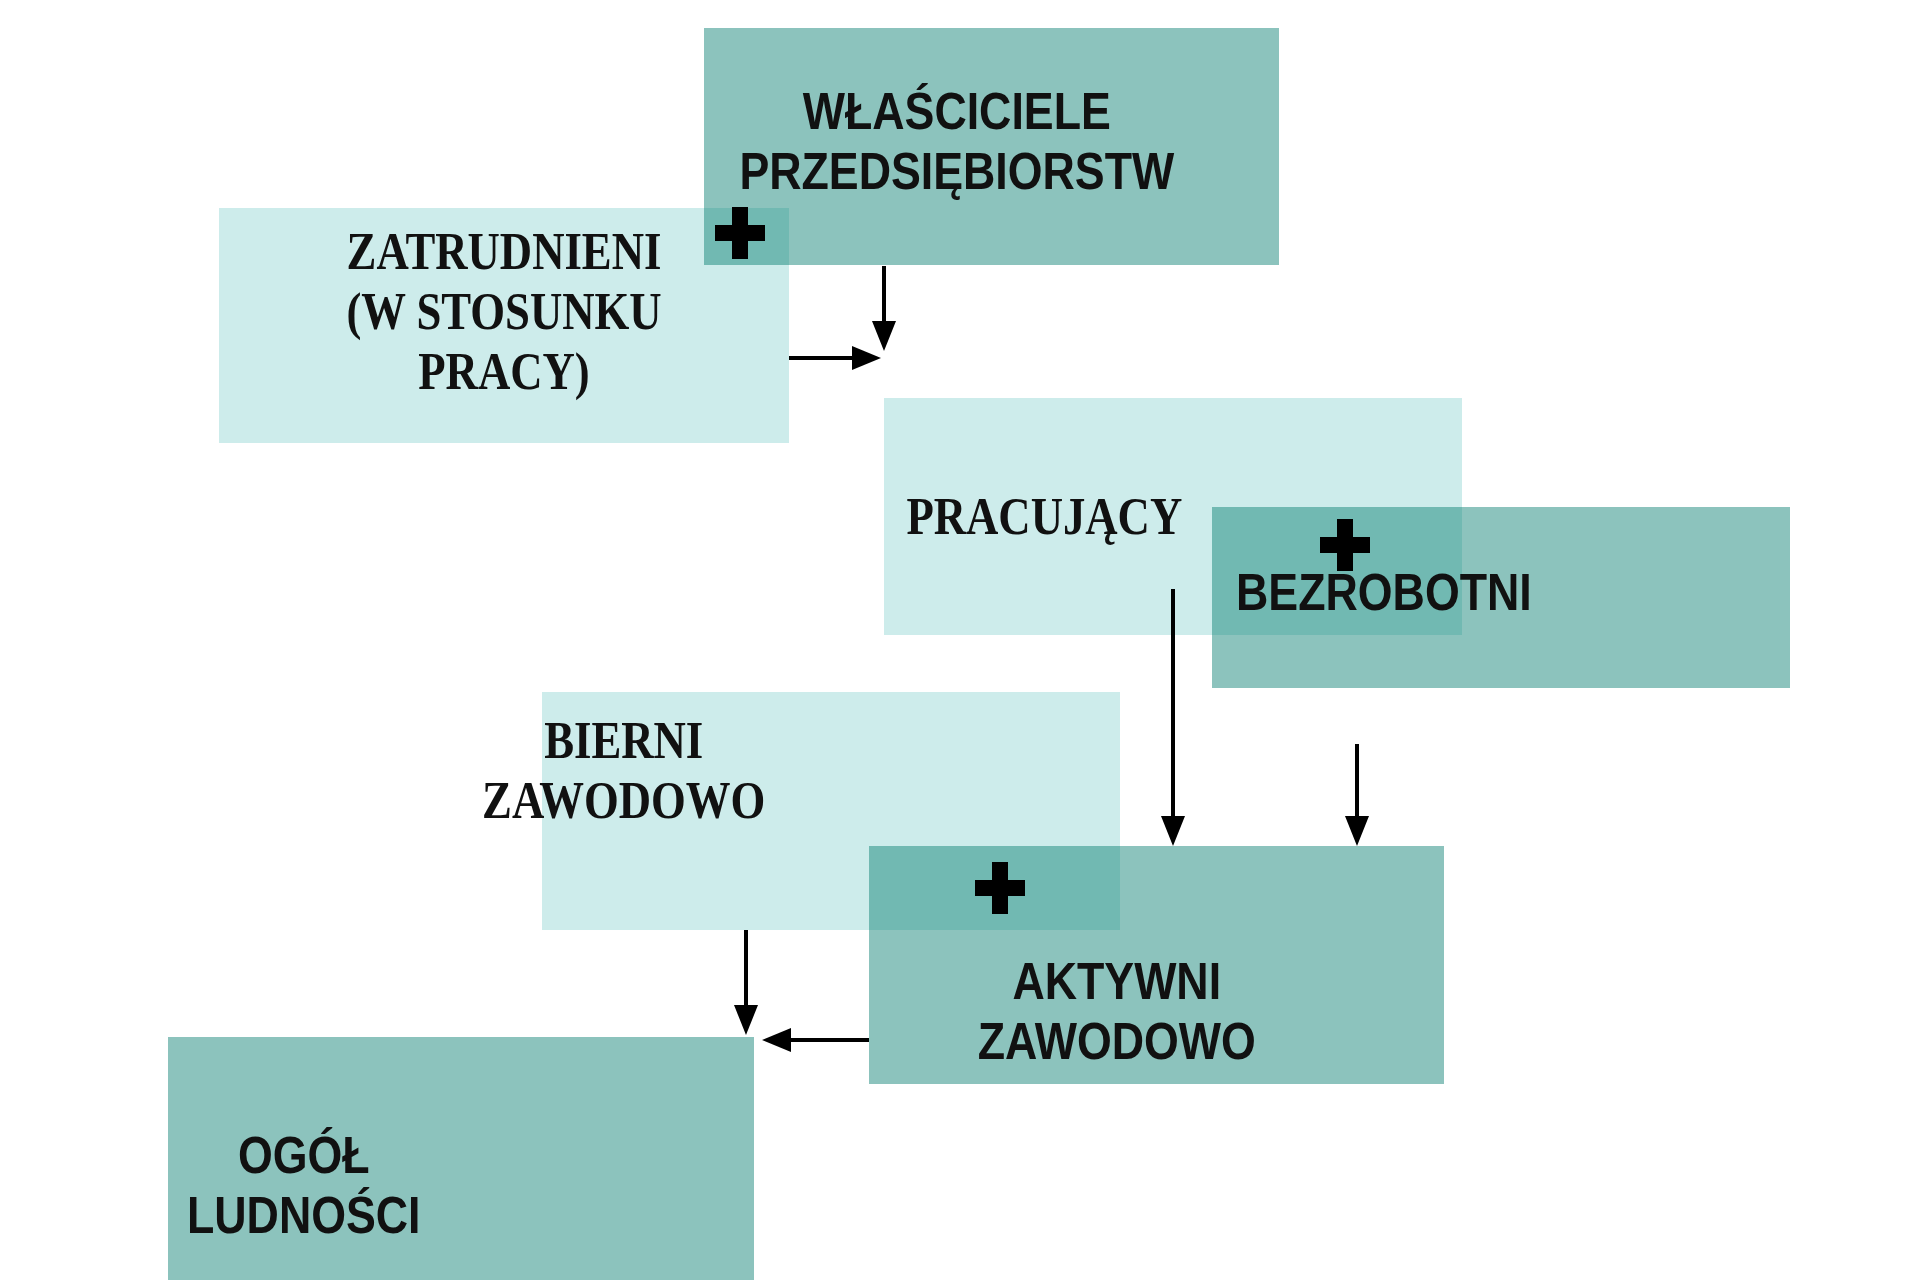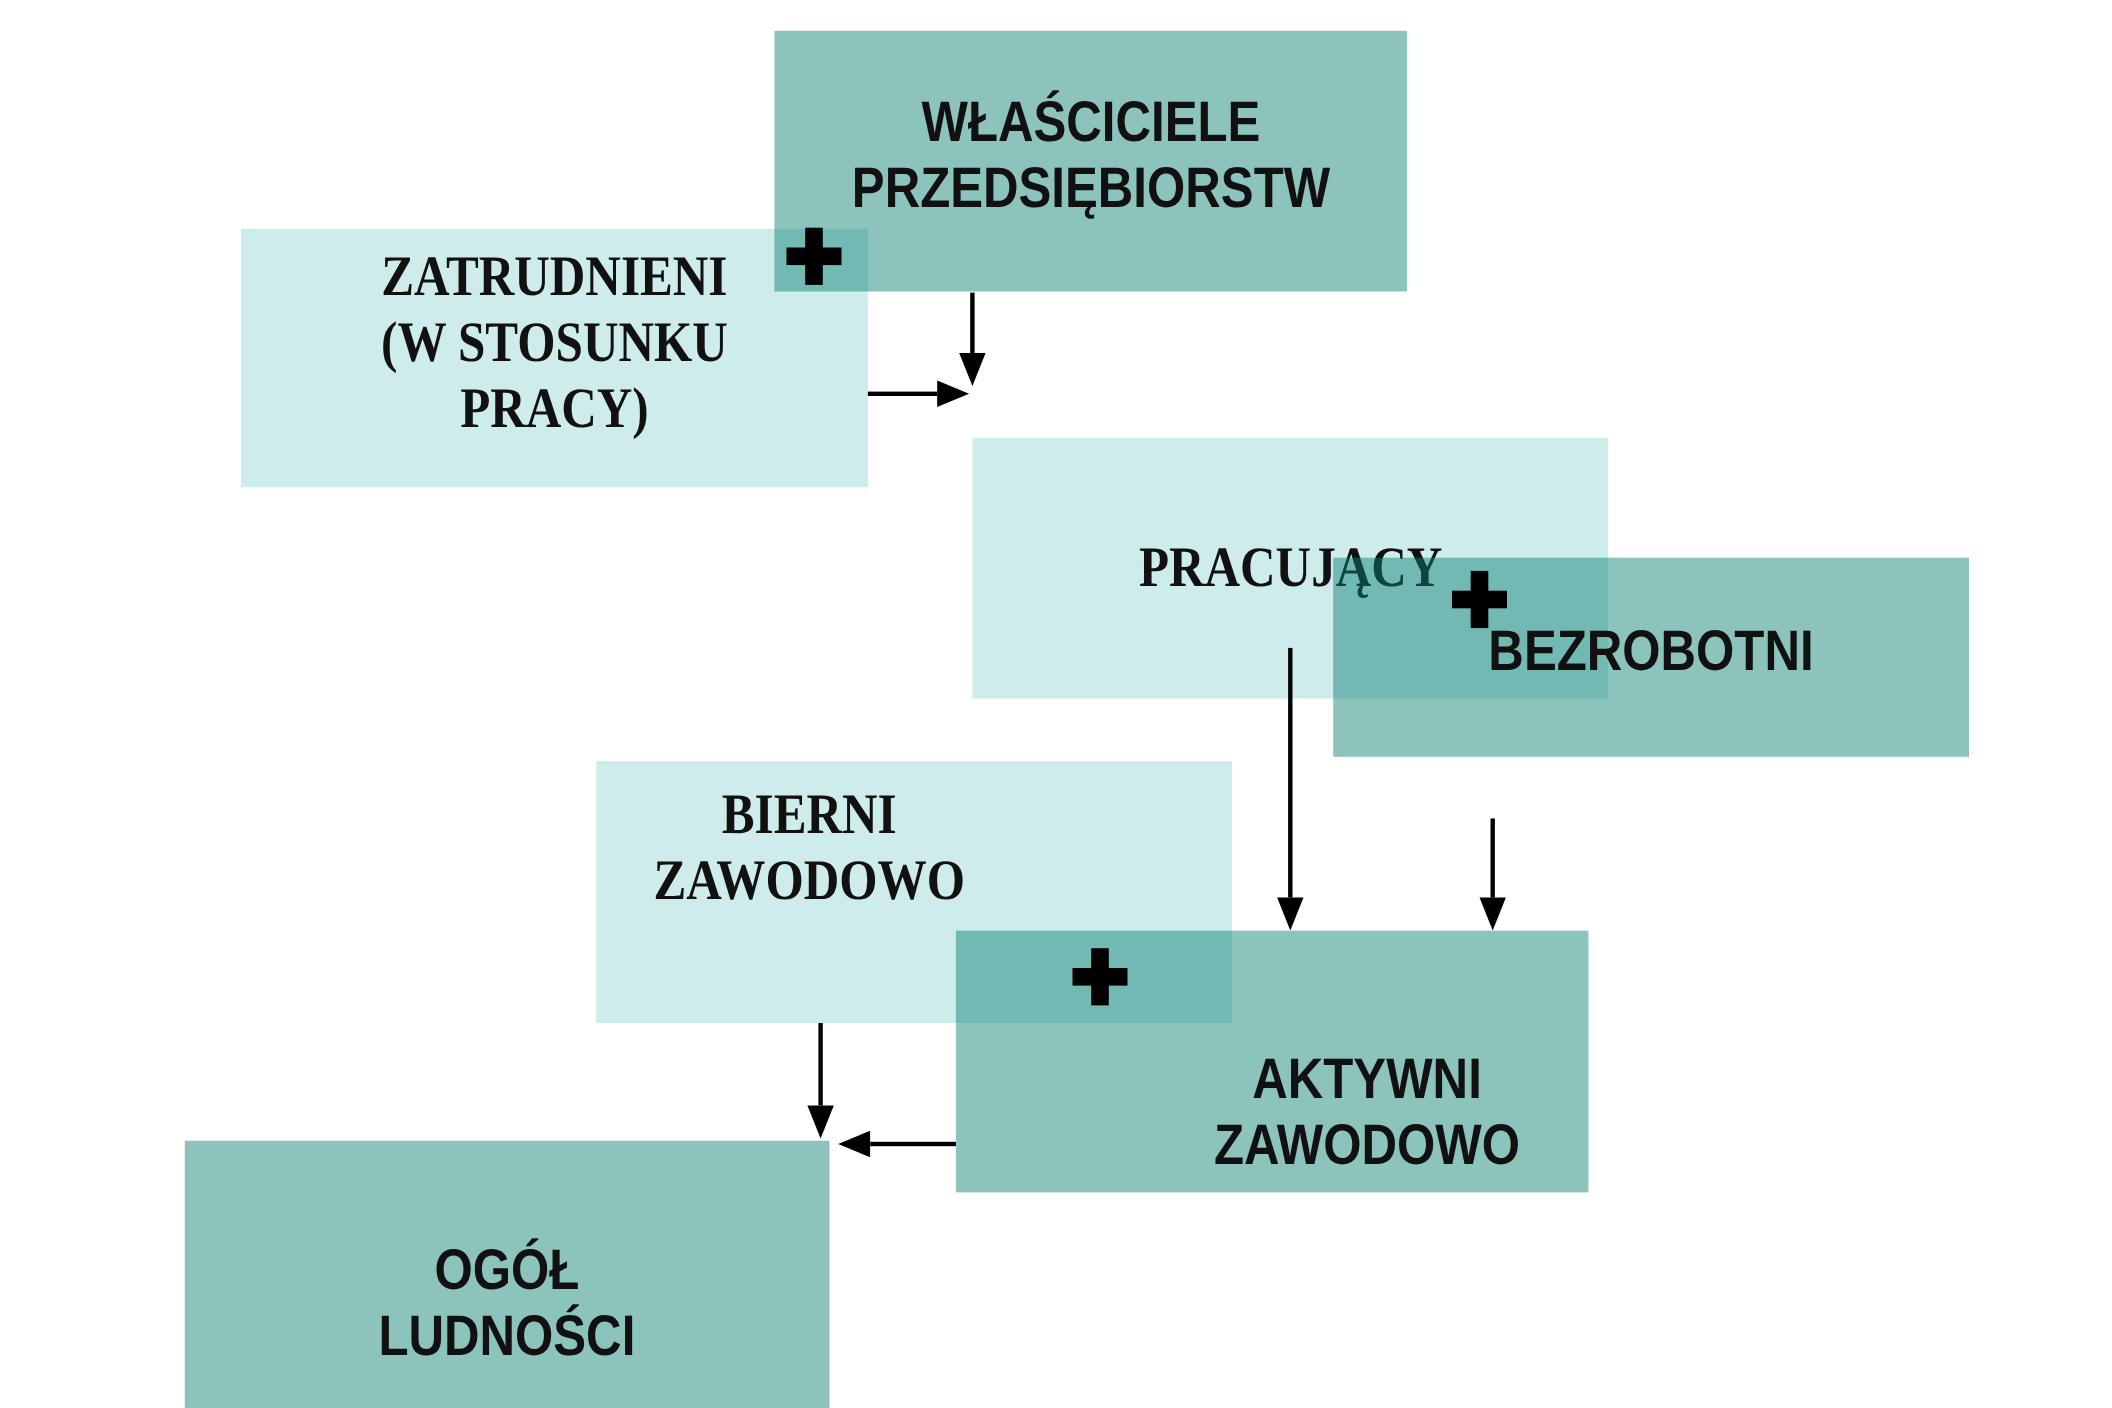--- a/index.html
+++ b/index.html
@@ -19,21 +19,21 @@
     height: 1280px;
     background: var(--background);
     font-family: "Liberation Sans", sans-serif;
   }
 
   
   .box {
     position: absolute;
     display: flex;
     align-items: center;
-    justify-content: center;
+    justify-content: flex-start;
   }
   .box.light { background: var(--box-light); z-index: 1; font-family: Liberation Serif, serif; }
   .box.dark  { background: var(--box-dark-fill); z-index: 2; }
 
   .label {
     position: relative;
     font-weight: 700;
     font-size: 52px;
     line-height: 60px;
     letter-spacing: 0px;
@@ -41,21 +41,21 @@
     text-align: center;
     white-space: pre-line;
     transform: scaleX(0.86);
   }
 
   
   .box-wlasciciele { left: 704px;  top: 28px;   width: 575px; height: 237px; }
   .box-zatrudnieni { left: 219px;  top: 208px;  width: 570px; height: 235px; }
   .box-pracujacy   { left: 884px;  top: 352px;  width: 578px; height: 237px; margin-top: 46px; }
   .box-bezrobotni  { left: 1212px; top: 507px;  width: 578px; height: 181px; }
-  .box-bierni      { left: 542px;  top: 692px;  width: 578px; height: 238px; }
+  .box-bierni      { left: 542px;  top: 692px;  width: 578px; height: 238px; padding-left: 12px; }
   .box-aktywni     { left: 869px;  top: 846px;  width: 575px; height: 238px; }
   .box-ogol        { left: 168px;  top: 1037px; width: 586px; height: 296px; }
 
   .box-wlasciciele .label { top: -6px; }
   .box-zatrudnieni .label { top: -14px; }
   .box-bezrobotni  .label { top: -6px; }
   .box-bierni      .label { top: -40px; left: -95px; }
   .box-aktywni     .label { top: 46px;  left: 86px; }
 
   

